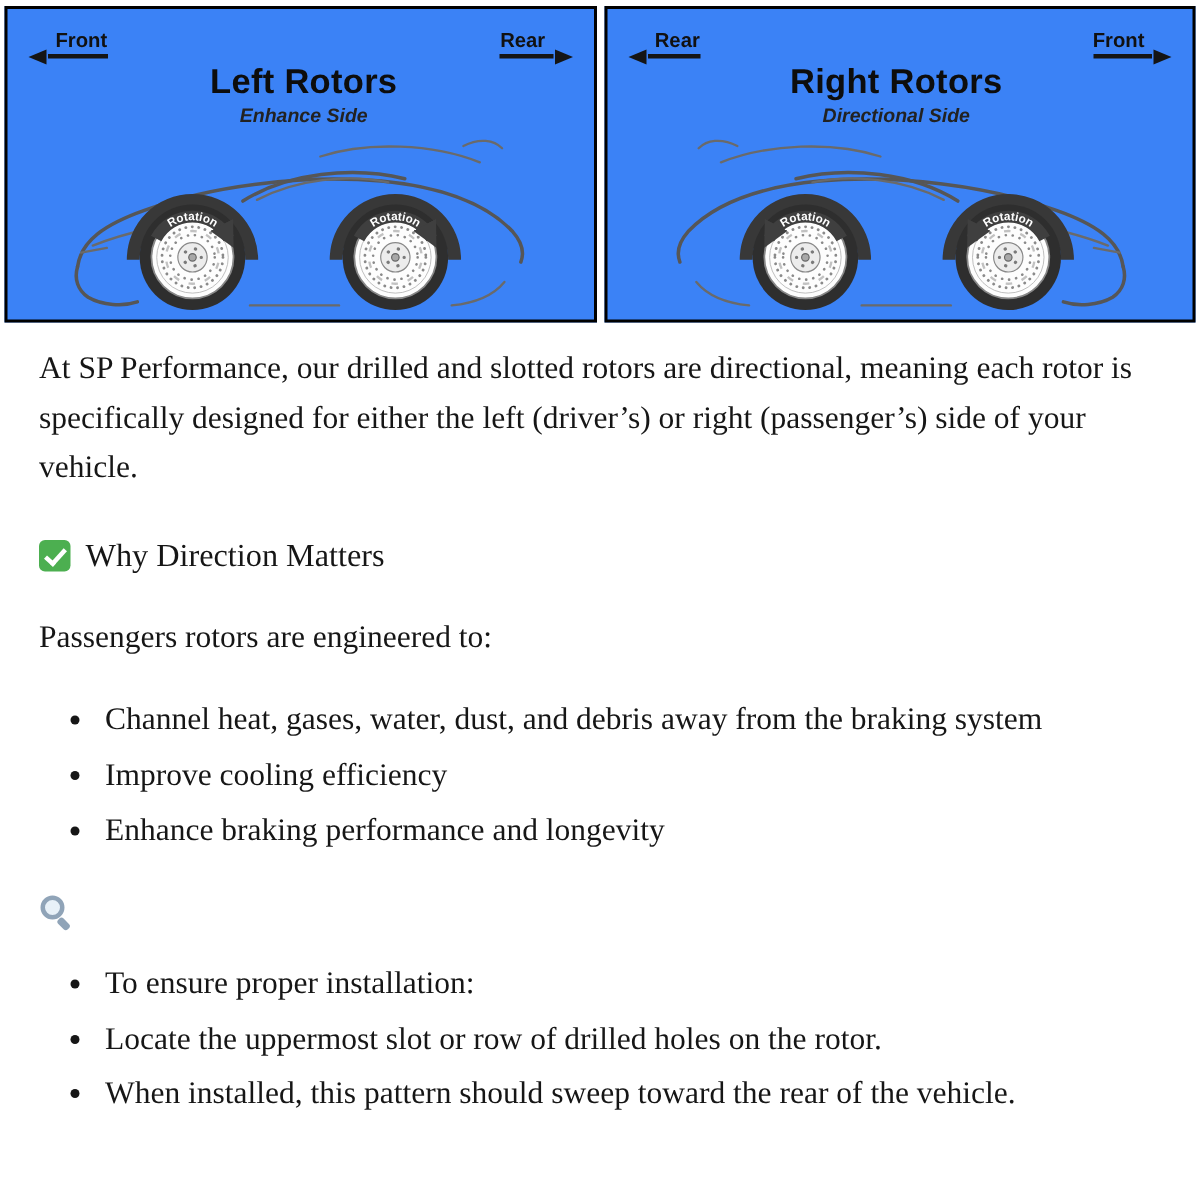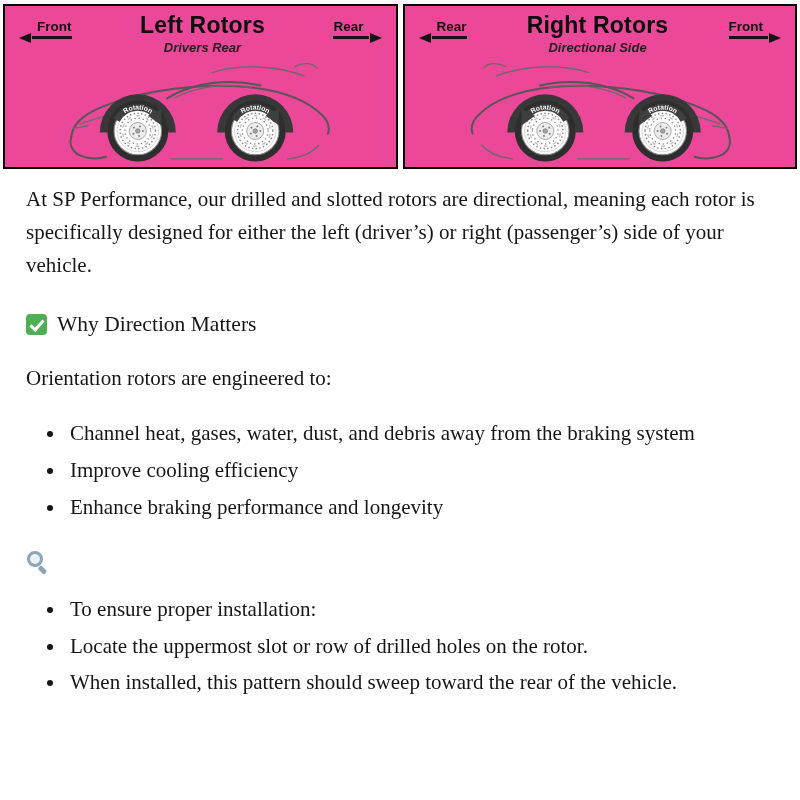--- a/index.html
+++ b/index.html
@@ -5,29 +5,29 @@
   * { box-sizing: border-box; }
   html,body { margin:0; padding:0; }
   body {
     width:800px; height:800px; background:#ffffff; overflow:hidden;
     font-family:"Liberation Serif", serif; color:#161616;
   }
 
   
   .diagram { display:flex; gap:5px; padding:4px 3px 0 3px; }
   .panel {
-    flex:1; border:2px solid #000; height:165px;
-    display:flex; flex-direction:column; background:#ec4899; overflow:hidden;
+    flex:1; border:2px solid #000; height:211px;
+    display:flex; flex-direction:column; background:#3b82f6; overflow:hidden;
   }
   .panel-header {
     display:flex; justify-content:space-between; align-items:flex-start;
     padding:9px 14px 0 14px; font-family:"Liberation Sans", sans-serif;
   }
   .panel-titles { text-align:center; flex:1; margin-top:-3px; }
-  .panel-title { font-size:23px; font-weight:bold; letter-spacing:.2px; color:#0d0d0d; }
+  .panel-title { font-size:23px; font-weight:bold; letter-spacing:.2px; color:#0d0d0d;margin-top:29px; }
   .panel-subtitle { font-size:13px; font-weight:bold; font-style:italic; margin-top:1px; color:#222; }
   .dir {
     position:relative; display:inline-block; font-size:13.5px; font-weight:bold;
     padding-bottom:2px; border-bottom:3px solid #151515; margin-top:4px; color:#111;
   }
   .arrow-left { padding-left:5px; margin-left:13px; }
   .arrow-left::before {
     content:""; position:absolute; left:-13px; bottom:-7px; width:0; height:0;
     border-top:5.5px solid transparent; border-bottom:5.5px solid transparent;
     border-right:12px solid #151515;
@@ -123,21 +123,21 @@
   </defs>
 </svg>
 
 <div class="diagram">
 
   <div class="panel">
     <div class="panel-header">
       <span class="dir arrow-left"><span>Front</span></span>
       <div class="panel-titles">
         <div class="panel-title">Left Rotors</div>
-        <div class="panel-subtitle">Drivers Rear</div>
+        <div class="panel-subtitle">Enhance Side</div>
       </div>
       <span class="dir arrow-right"><span>Rear</span></span>
     </div>
     <svg class="car-svg" viewBox="0 0 390 165">
       <use href="#car-art"></use>
       <g transform="translate(103,112)">
         <path class="rot-band" d="M -31,-16 A 35,35 0 0 1 31,-16" marker-end="url(#arrowhead)"></path>
         <text class="rot-text"><textPath href="#rot-arc" startOffset="50%" text-anchor="middle">Rotation</textPath></text>
       </g>
       <g transform="translate(276,112)">
@@ -172,21 +172,21 @@
 
 <div class="content">
 
   <p>At SP Performance, our drilled and slotted rotors are directional, meaning each rotor is specifically designed for either the left (driver’s) or right (passenger’s) side of your vehicle.</p>
 
   <div class="section-heading">
     <span class="check-icon"></span>
     <span>Why Direction Matters</span>
   </div>
 
-  <p>Orientation rotors are engineered to:</p>
+  <p>Passengers rotors are engineered to:</p>
 
   <ul>
     <li>Channel heat, gases, water, dust, and debris away from the braking system</li>
     <li>Improve cooling efficiency</li>
     <li>Enhance braking performance and longevity</li>
   </ul>
 
   <div class="section-heading light">
     <span class="magnifier-icon"></span>
   </div>

